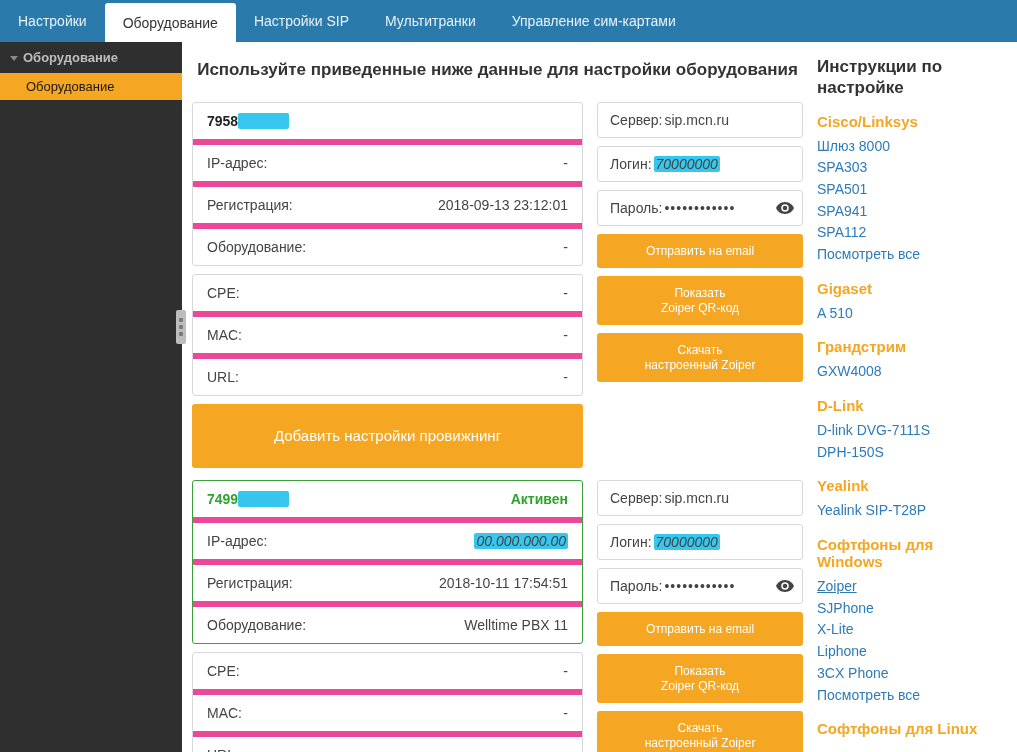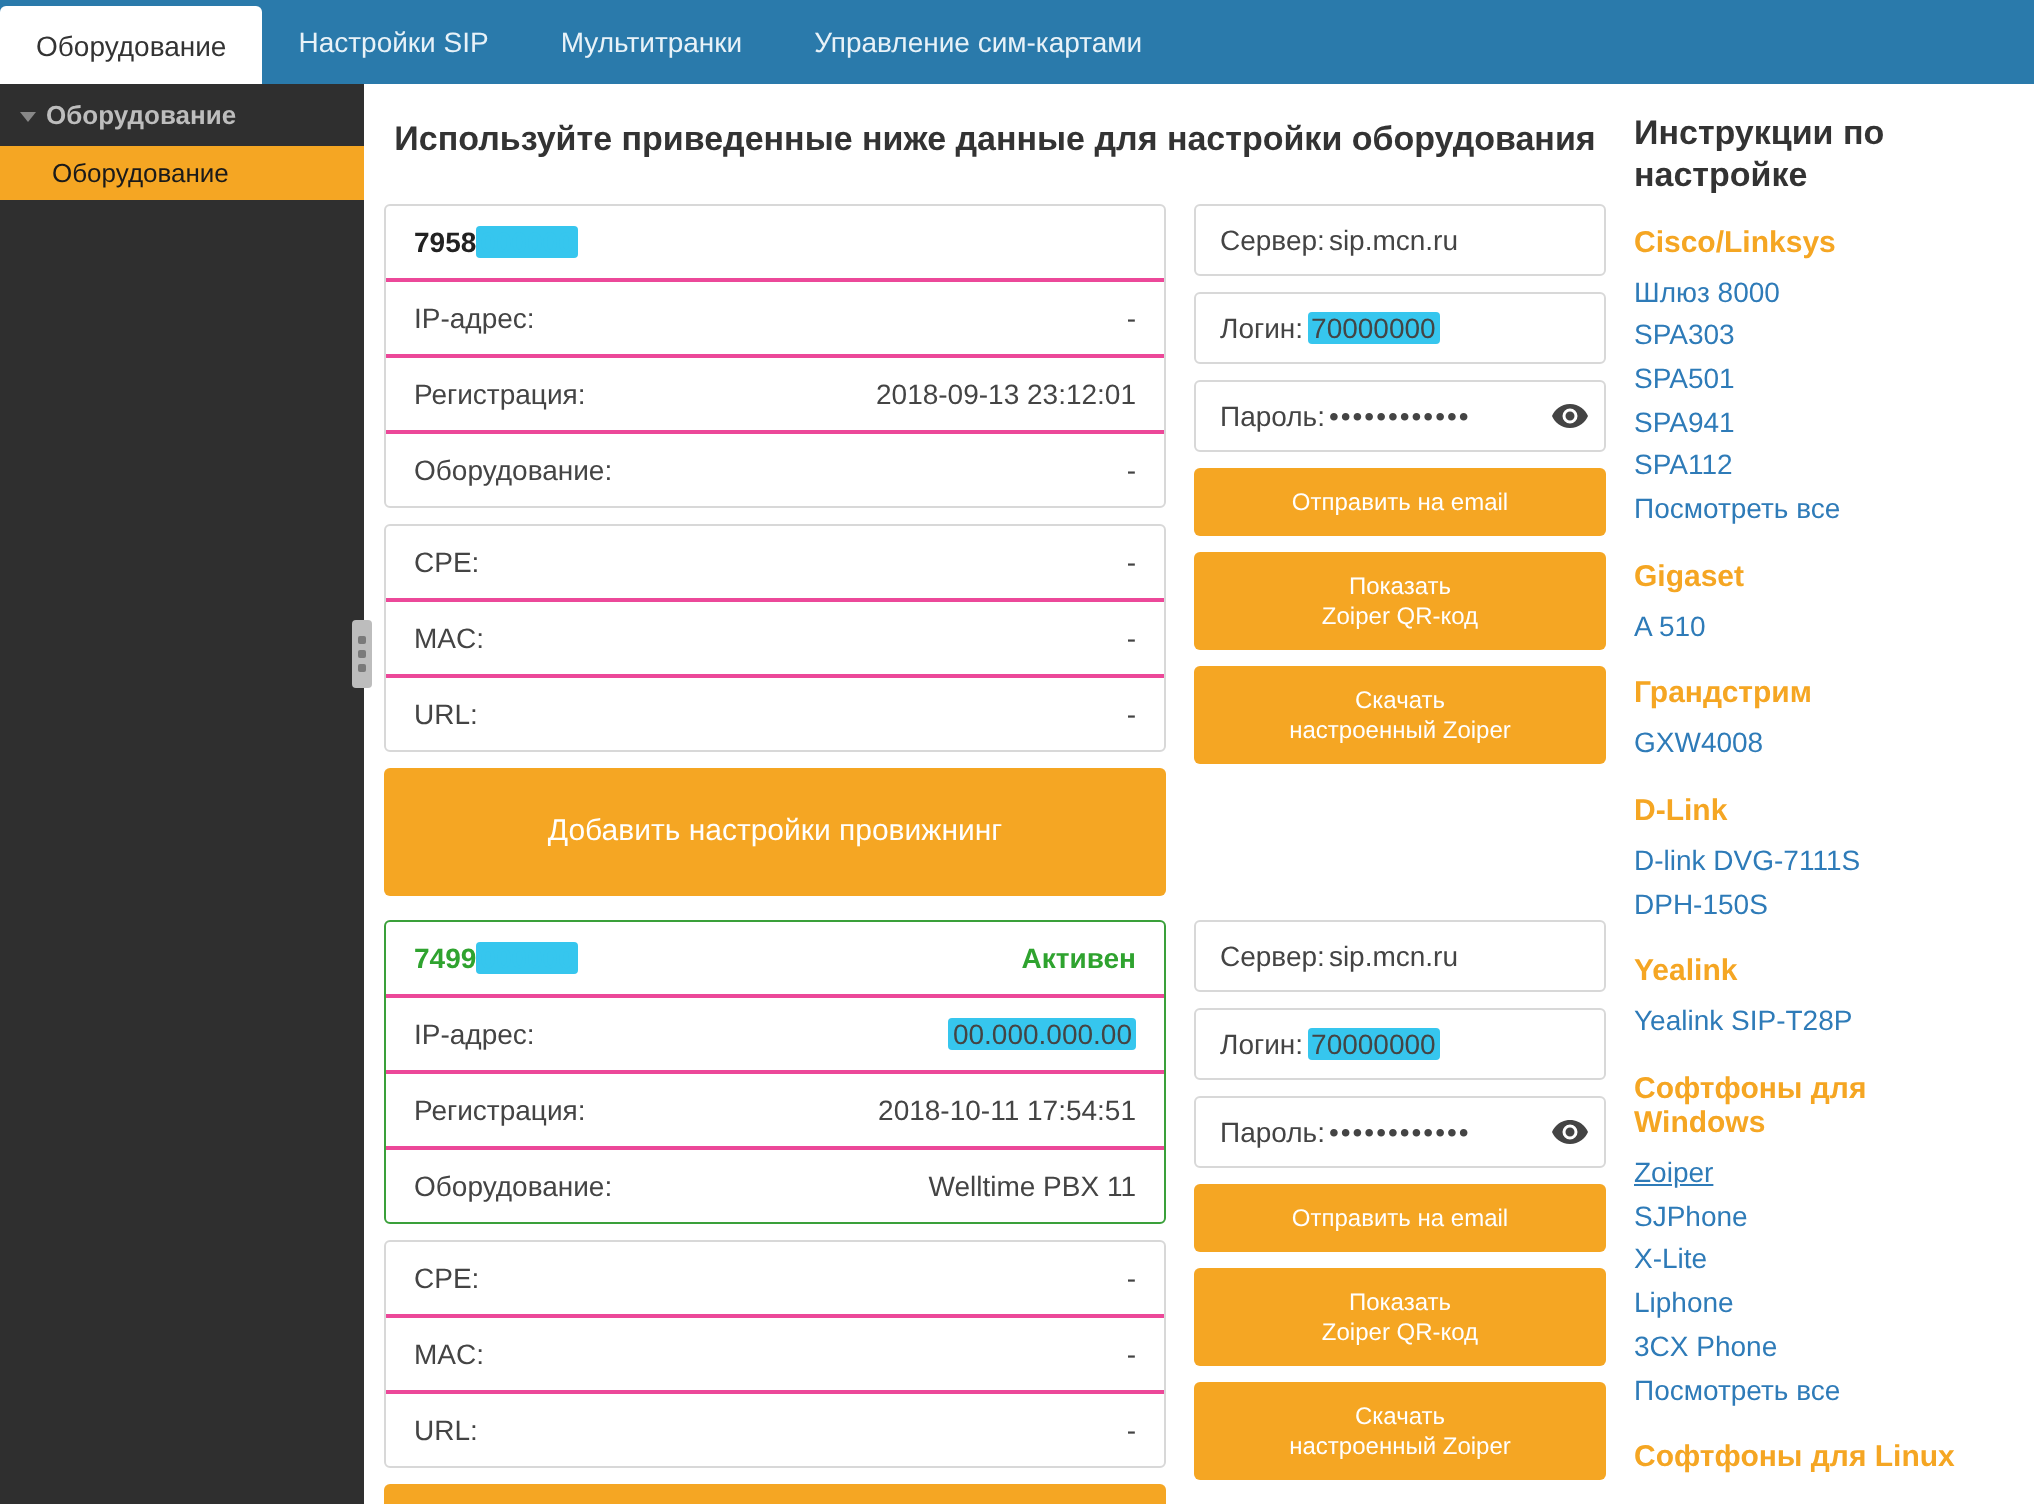--- a/index.html
+++ b/index.html
@@ -120,21 +120,21 @@
   }
   .panel.active-green { border-color: #3aa03a; }
   .row {
     display: flex;
     justify-content: space-between;
     align-items: center;
     padding: 10px 14px;
     font-size: 14px;
     color: #444;
   }
-  .row + .row { border-top: 2px solid #ec4899; }
+  .row + .row { border-top: 6px solid #ec4899; }
   .row .label { color: #444; }
   .row .value { color: #444; }
   .row .value.green { color: #2fa32f; font-weight:600; }
   .row.head { font-weight: 700; color: #222; }
   .panel.secondary { margin-top: 8px; }
 
   .btn {
     background: #f5a623;
     color: #fff;
     border: none;
@@ -158,21 +158,21 @@
     position: relative;
   }
   .field .flabel { color:#444; }
   .field .fval { color:#444; }
   .dots { letter-spacing: 1px; }
   .eye {
     position: absolute; right: 8px; top: 50%; transform: translateY(-50%);
     width: 18px; height: 12px;
   }
   .mask {
-    display:inline-block;background:#36c6ee;color:#36c6ee;border-radius:2px;padding:0 2px;
+    display:inline-block;background:#36c6ee;color:#36c6ee;border-radius:2px;padding:0 2px;font-style:italic;
   }
 
   .right-panel {
     width: 186px; flex:0 0 186px;
     font-size: 14px;
     overflow-y: auto;
   }
   .right-panel h3 {
     font-size: 17px; font-weight:700; color:#333;margin:2px 0 14px 0;line-height:1.25;
   }
@@ -181,20 +181,21 @@
   .rp-list a.underline { text-decoration: underline; }
 
   
   .main::-webkit-scrollbar, .right-panel::-webkit-scrollbar { width:0; }
 </style>
 </head>
 <body>
 
 <div class="topbar">
   <div class="tabs">
+    <div class="tab">Настройки</div>
     <div class="tab active">Оборудование</div>
     <div class="tab">Настройки SIP</div>
     <div class="tab">Мультитранки</div>
     <div class="tab">Управление сим-картами</div>
   </div>
 </div>
 
 <div class="layout">
 
   <div class="sidebar">

